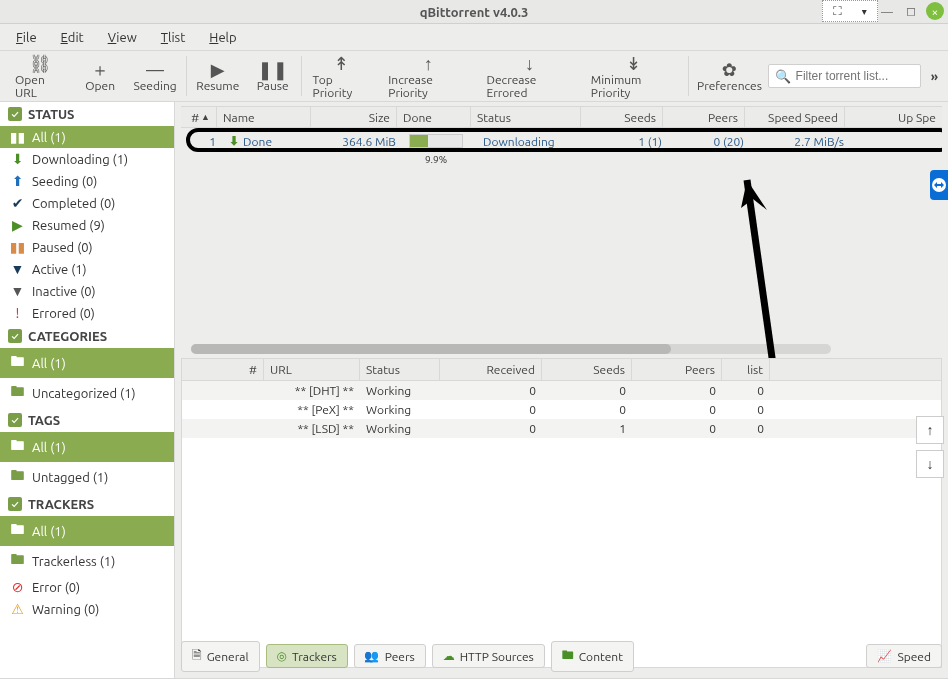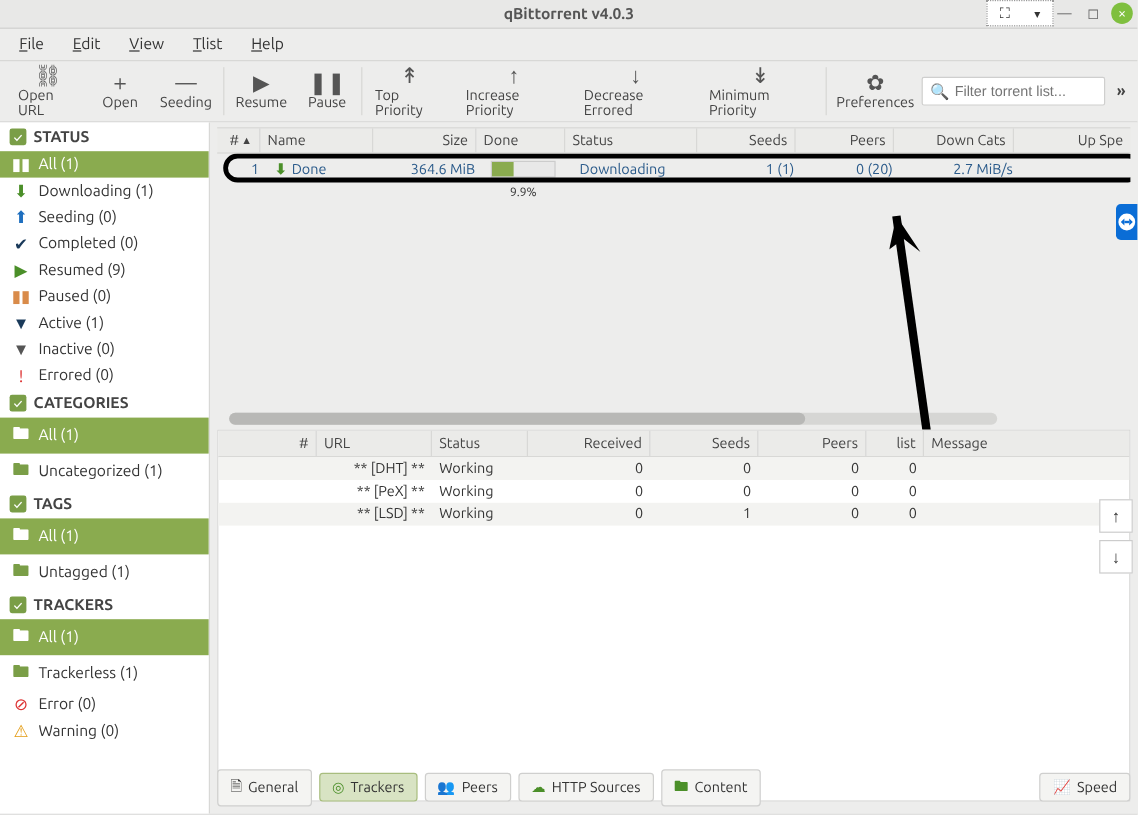--- a/index.html
+++ b/index.html
@@ -249,21 +249,21 @@
       <div class="th r" style="width:36px">
           <span>#</span> 
           <span style="font-size:9px;margin-left:2px;">▲</span>
         </div>
       <div class="th" style="width:94px">Name</div>
       <div class="th r" style="width:86px">Size</div>
       <div class="th" style="width:74px">Done</div>
       <div class="th" style="width:110px">Status</div>
       <div class="th r" style="width:82px">Seeds</div>
       <div class="th r" style="width:82px">Peers</div>
-      <div class="th r" style="width:100px">Down Cats</div>
+      <div class="th r" style="width:100px">Speed Speed</div>
       <div class="th r" style="flex:1;border-right:none">Up Spe</div>
     </div>
 
     <div class="torrent-area">
       <div class="highlight-box" style="top:0px;"></div>
       <div class="torrent-row" style="margin-top:3px;">
         <div class="tr-cell r" style="width:36px">1</div>
         <div class="tr-cell" style="width:94px">
             <span class="ic-green" style="margin-right:4px;font-weight:700;">⬇</span>
             <span>Done</span>
@@ -291,21 +291,20 @@
 
     <div class="trackers">
       <div class="tk-head">
         <div class="th r" style="width:82px">#</div>
         <div class="th" style="width:96px">URL</div>
         <div class="th" style="width:80px">Status</div>
         <div class="th r" style="width:102px">Received</div>
         <div class="th r" style="width:90px">Seeds</div>
         <div class="th r" style="width:90px">Peers</div>
         <div class="th r" style="width:48px">list</div>
-        <div class="th" style="flex:1;border-right:none">Message</div>
       </div>
       <div id="tk-body">
           <div class="tk-row">
             <div class="c r" style="width:82px"></div>
             <div class="c" style="width:96px;text-align:right">** [DHT] **</div>
             <div class="c" style="width:80px">Working</div>
             <div class="c r" style="width:102px;text-align:right">0</div>
             <div class="c r" style="width:90px;text-align:right">0</div>
             <div class="c r" style="width:90px;text-align:right">0</div>
             <div class="c r" style="width:48px;text-align:right">0</div>

